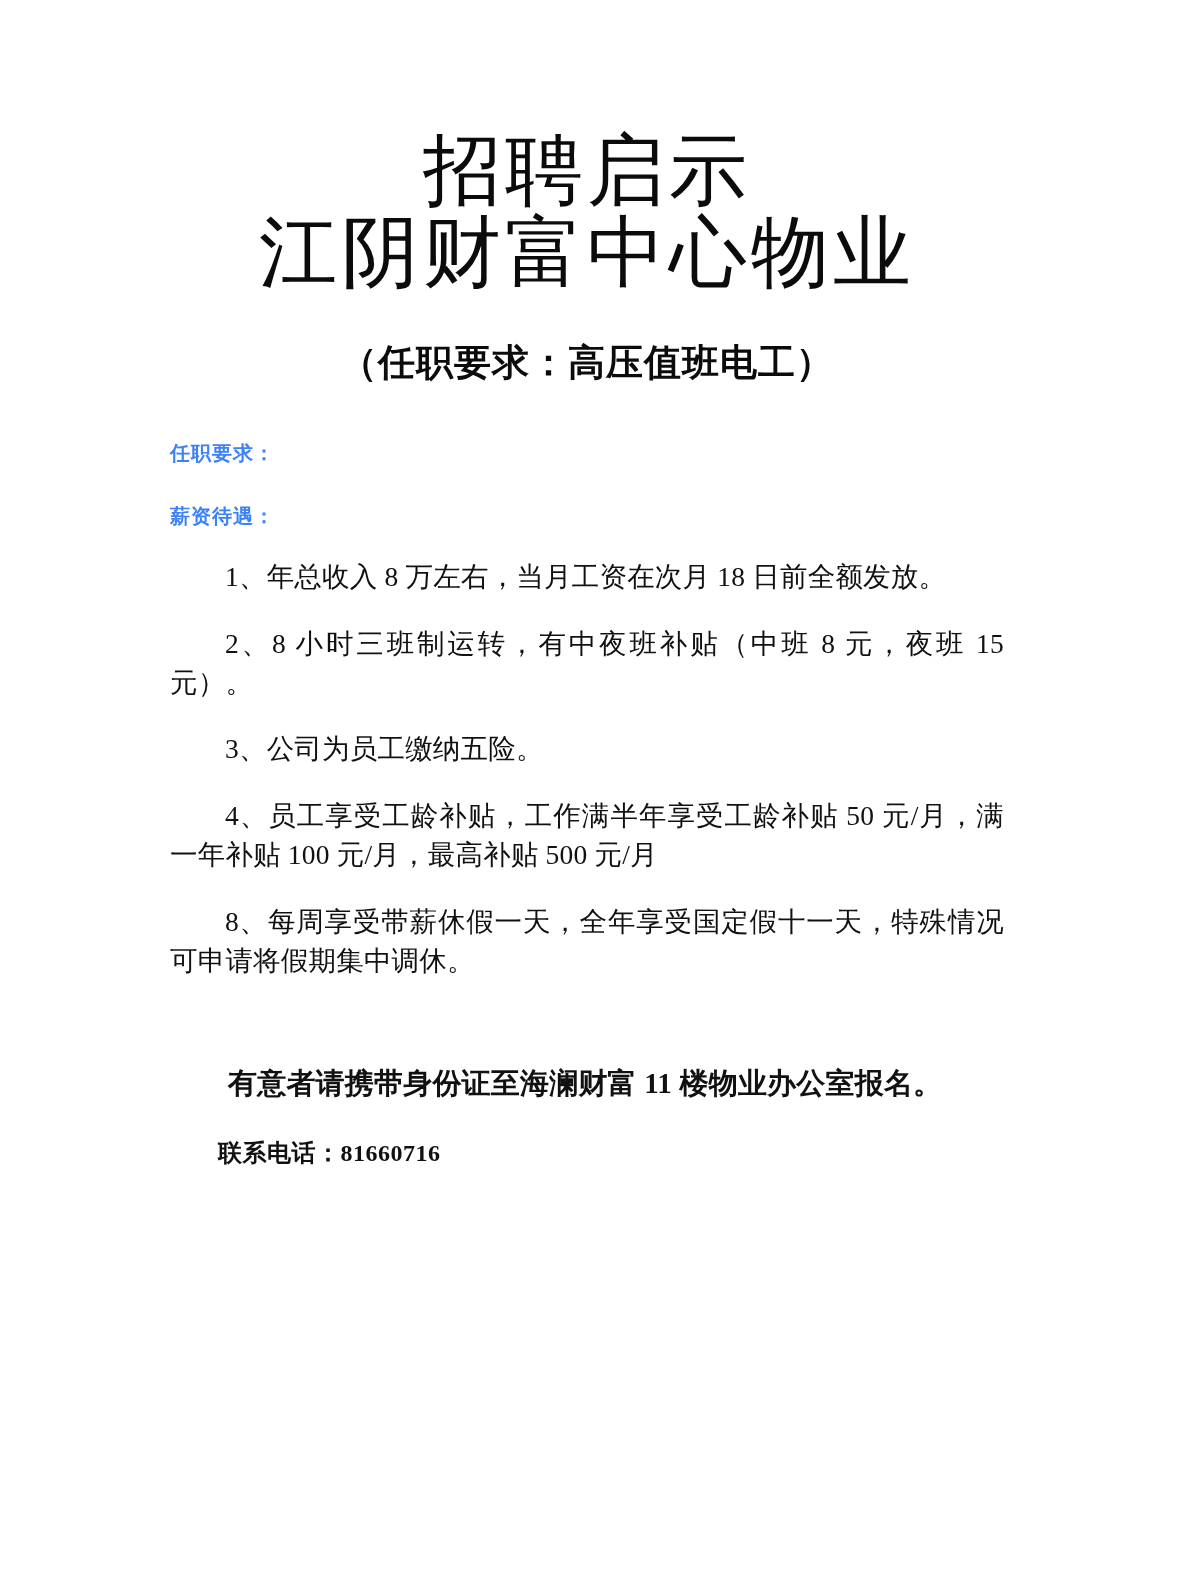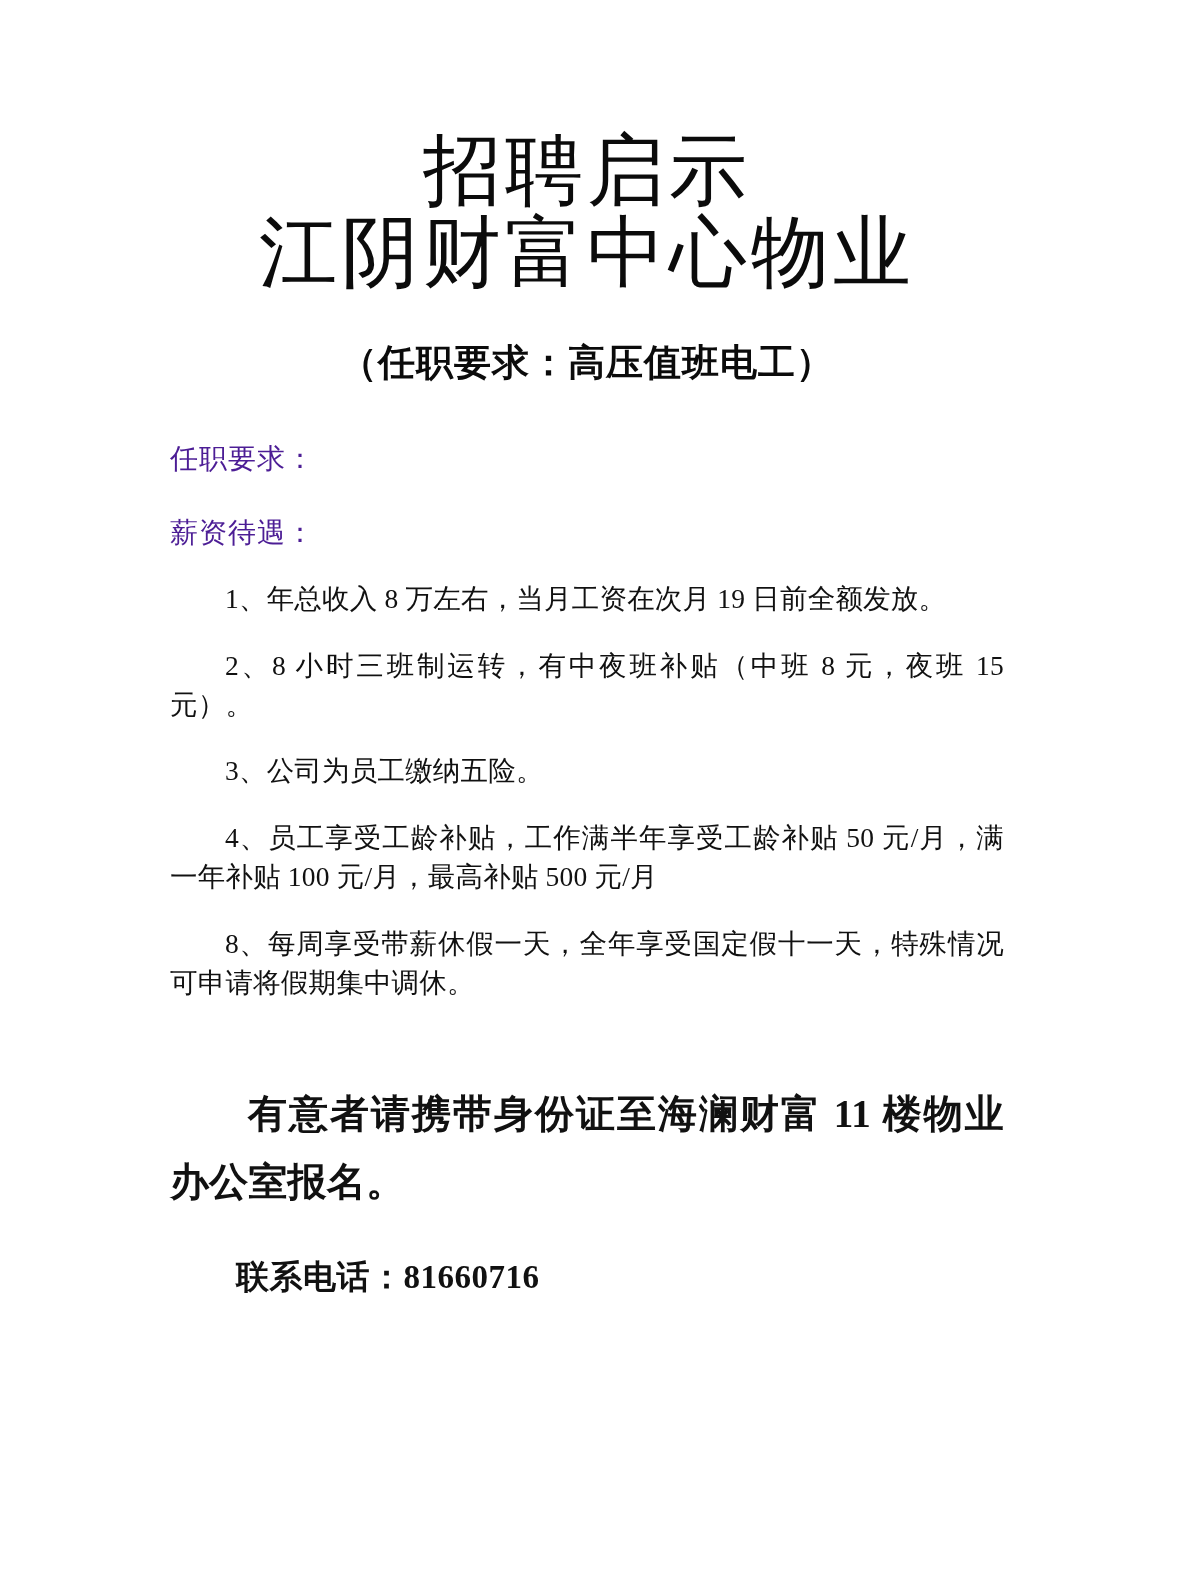--- a/index.html
+++ b/index.html
@@ -39,51 +39,51 @@
   .subtitle {
     margin-top: 44px;
     text-align: center;
     font-size: 37px;
     font-weight: 700;
     letter-spacing: 1px;
     color: #0b0b0b;
   }
   .section-head {
     margin-top: 52px;
-    font-size: 28px;
-    font-weight: 400;
+    font-size: 20px;
+    font-weight: 700;
     letter-spacing: 1px;
-    color: #4c1d95;
+    color: #3b82f6;
   }
   .section-head.tight {
     margin-top: 36px;
   }
   .body-block {
     margin-top: 14px;
   }
   .para {
     font-size: 27.5px;
     line-height: 1.42;
     text-align: justify;
     text-indent: 2em;
     color: #111111;
     letter-spacing: 0.2px;
   }
   .closing {
     margin-top: 78px;
   }
   .closing .para {
     font-weight: 700;
-    font-size: 39px;
+    font-size: 29px;
     line-height: 1.75;
     text-indent: 2em;
   }
   .phone {
     margin-top: 16px;
-    font-size: 33px;
+    font-size: 24px;
     font-weight: 700;
     text-indent: 2em;
     letter-spacing: 0.5px;
   }
 </style>
 </head>
 <body>
 
 <div class="page">
 
@@ -94,21 +94,21 @@
 
   <div class="subtitle">（任职要求：高压值班电工）</div>
 
   <div class="section">
     <div class="section-head">任职要求：</div>
   </div>
 
   <div class="section">
     <div class="section-head tight">薪资待遇：</div>
     <div class="body-block">
-      <p class="para">1、年总收入 8 万左右，当月工资在次月 19 日前全额发放。</p>
+      <p class="para">1、年总收入 8 万左右，当月工资在次月 18 日前全额发放。</p>
       <p class="para">2、8 小时三班制运转，有中夜班补贴（中班 8 元，夜班 15 元）。</p>
       <p class="para">3、公司为员工缴纳五险。</p>
       <p class="para">4、员工享受工龄补贴，工作满半年享受工龄补贴 50 元/月，满一年补贴 100 元/月，最高补贴 500 元/月</p>
       <p class="para">8、每周享受带薪休假一天，全年享受国定假十一天，特殊情况可申请将假期集中调休。</p>
     </div>
   </div>
 
   <div class="closing">
     <p class="para">有意者请携带身份证至海澜财富 11 楼物业办公室报名。</p>
     <div class="phone">

